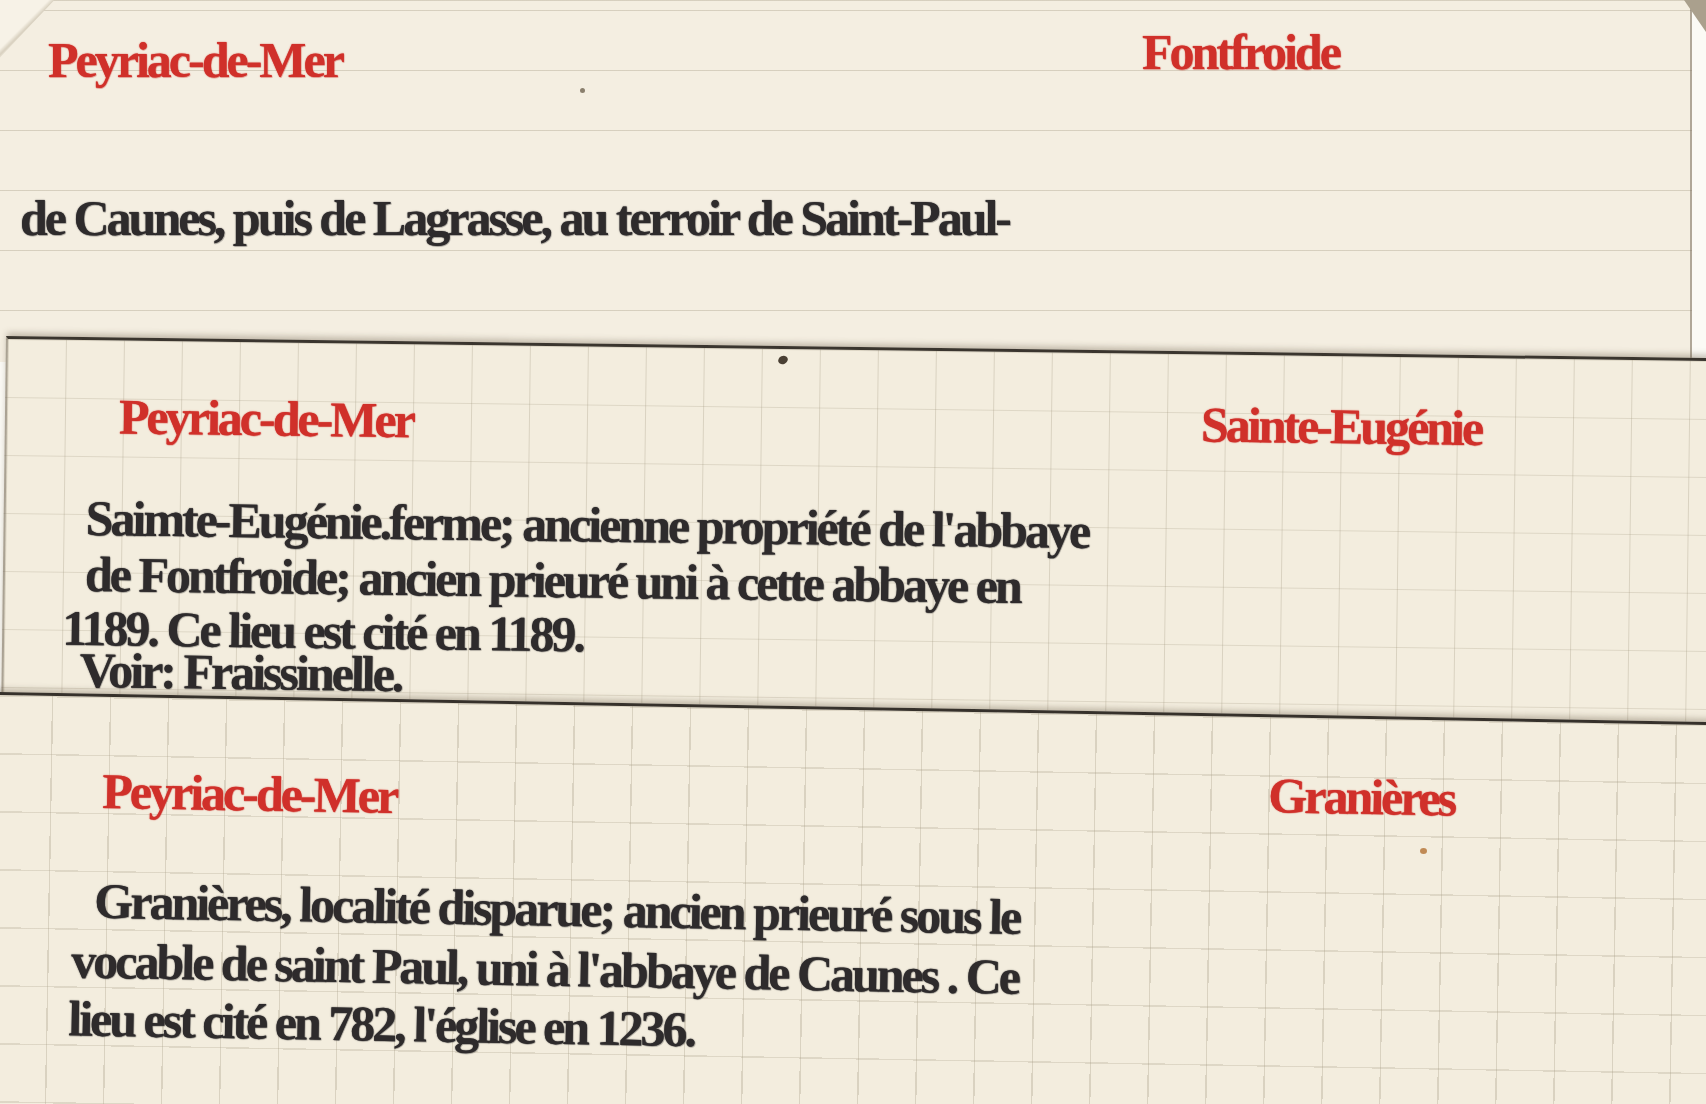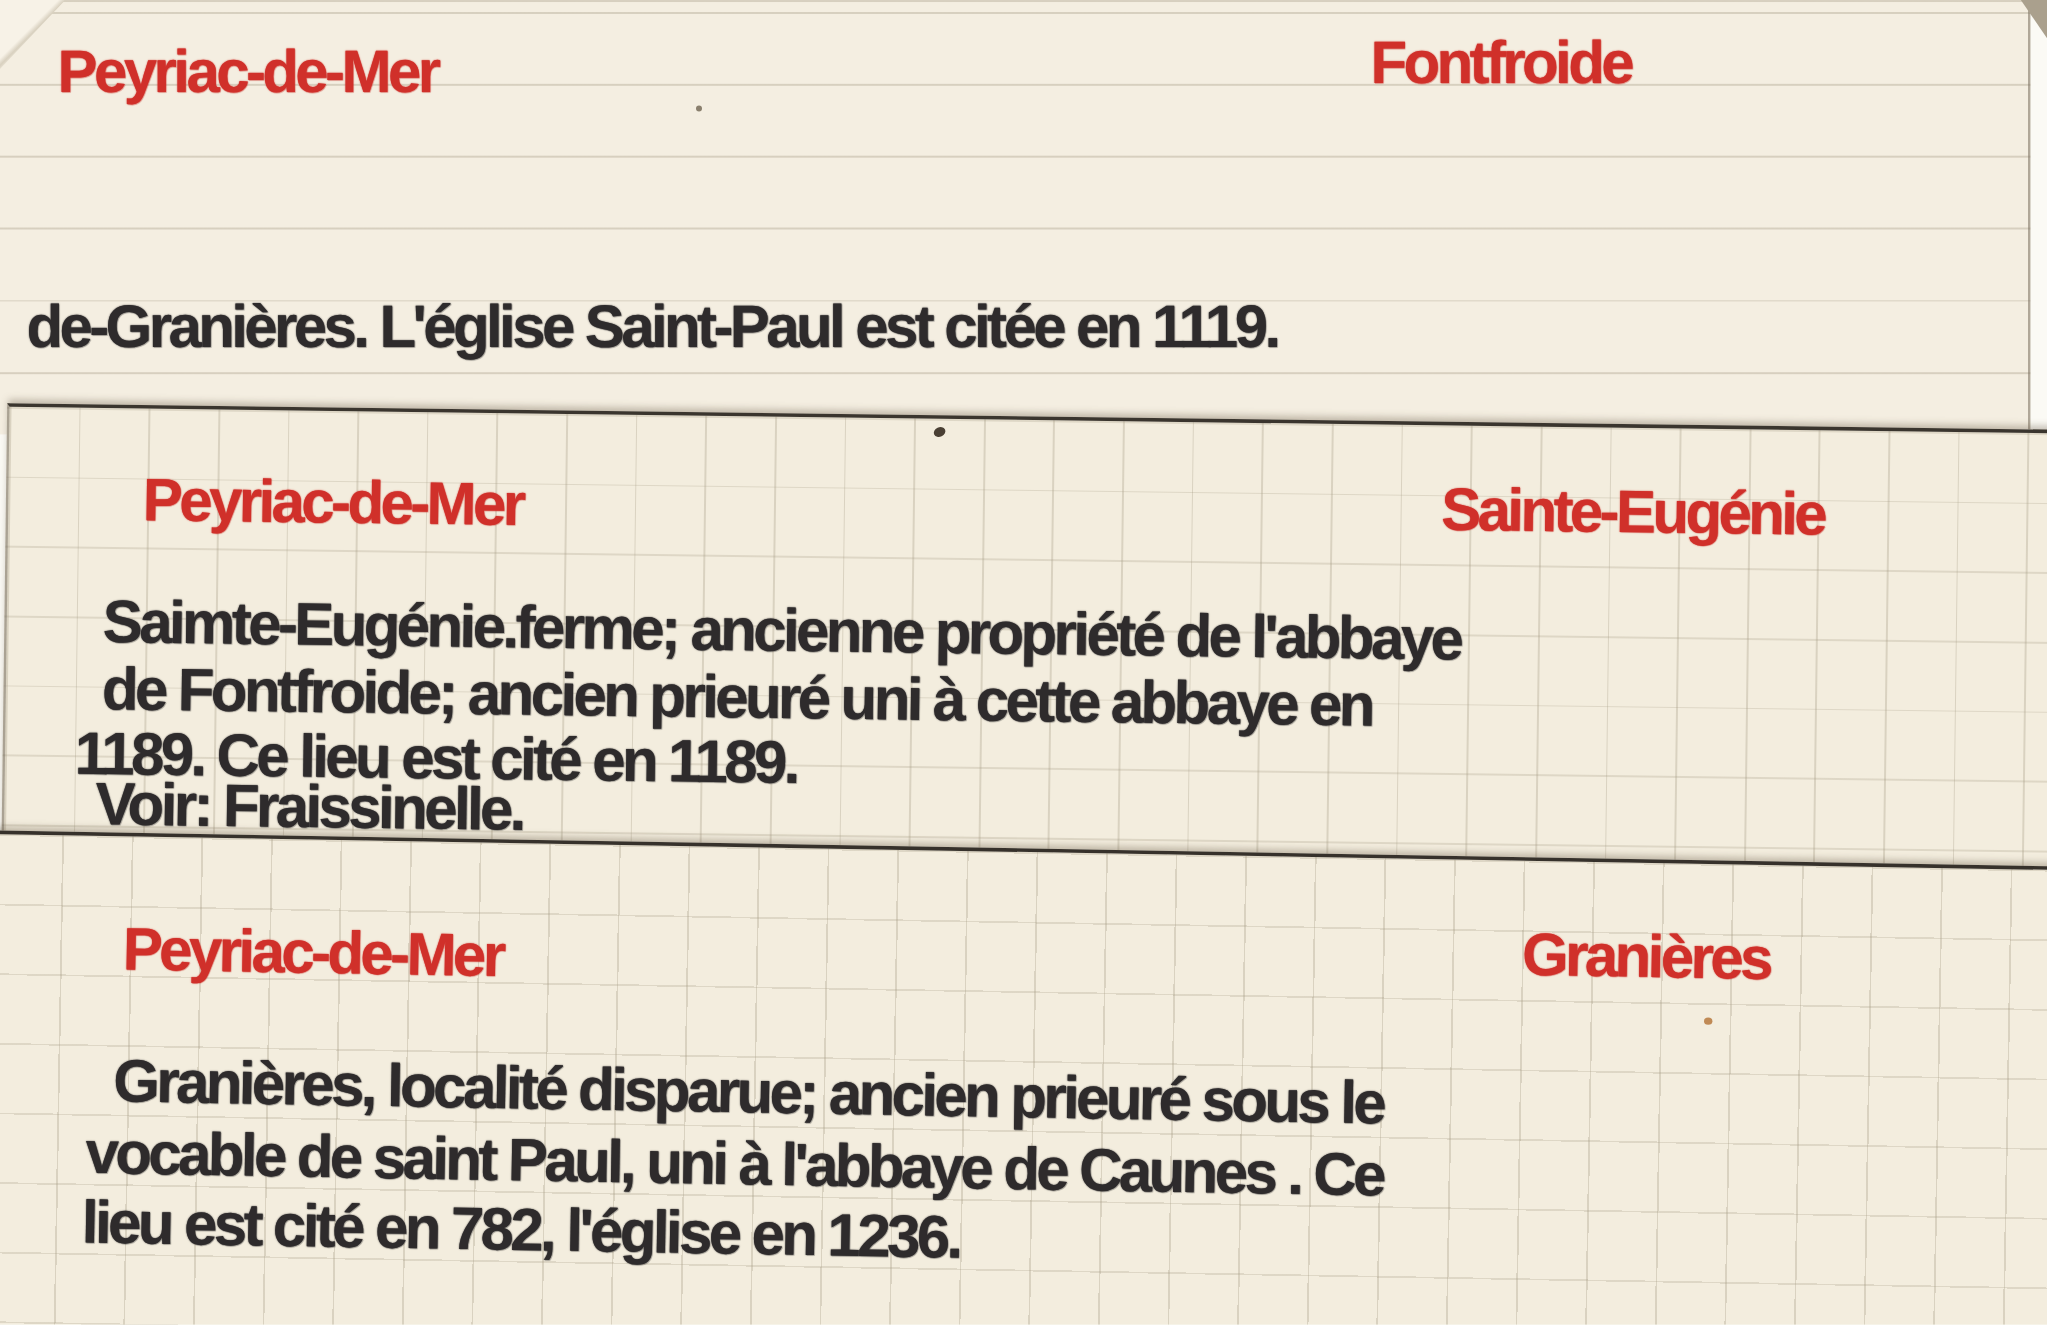--- a/index.html
+++ b/index.html
@@ -5,21 +5,21 @@
   :root{
     --header-red:#d0302a;
     --ink-black:#2e2b2c;
     --paper-cream:#f4eee1;
     --grid-line:#d9d2c0;
   }
   html,body{margin:0;padding:0;background:#fbfaf5;}
   .scene{
     position:relative;width:1706px;height:1104px;overflow:hidden;
     background:#fbfaf5;
-    font-family:Liberation Sans, sans-serif;
+    font-family:Liberation Serif, serif;
   }
   .card{position:absolute;transform-origin:top left;}
   
   .card1{
     left:-10px;top:-8px;width:1700px;height:370px;z-index:1;
     background-color:var(--paper-cream);
     background-image:repeating-linear-gradient(180deg,
       rgba(168,158,136,.38) 0 1.5px, transparent 1.5px 60px);
     background-position:0 18px;
     border-right:2px solid rgba(120,110,92,.55);
@@ -83,21 +83,21 @@
 </style>
 </head>
 <body>
 
 <div class="scene">
 
   <div class="card card1">
     <div class="dogear"></div>
     <div class="typed red c1-hl">Peyriac-de-Mer</div>
     <div class="typed red c1-hr">Fontfroide</div>
-    <div class="typed c1-l3">de-Granières. L'église Saint-Paul est citée en 1119.</div>
+    <div class="typed c1-l2">de Caunes, puis de Lagrasse, au terroir de Saint-Paul-</div>
   </div>
 
   <div class="corner-shadow"></div>
 
   <div class="card card2 paper-grid">
     <div class="typed red c2-hl">Peyriac-de-Mer</div>
     <div class="typed red c2-hr">Sainte-Eugénie</div>
     <div class="typed c2-l1">Saimte-Eugénie.ferme; ancienne propriété de l'abbaye</div>
     <div class="typed c2-l2">de Fontfroide; ancien prieuré uni à cette abbaye en</div>
     <div class="typed c2-l3">1189. Ce lieu est cité en 1189.</div>

